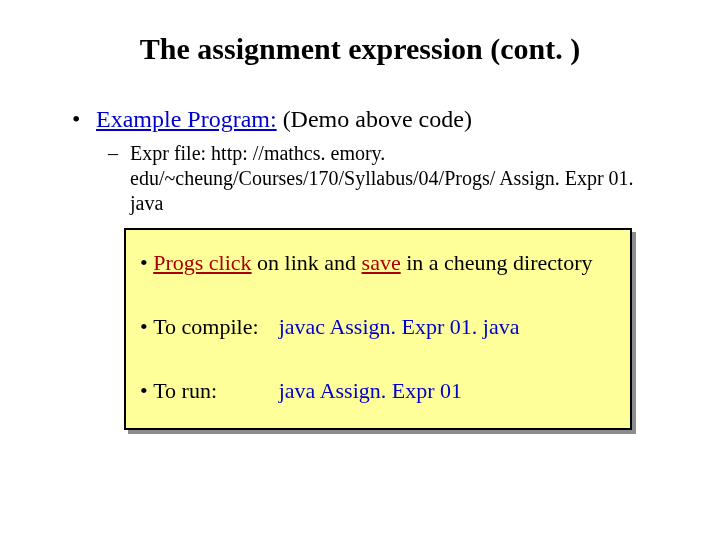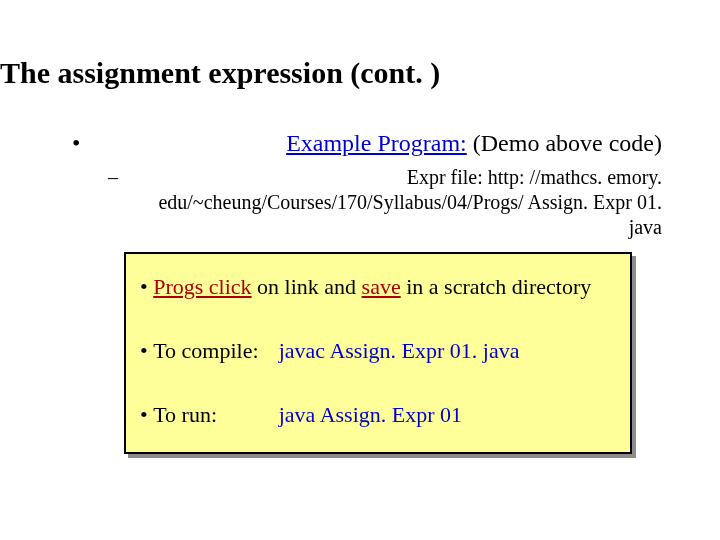--- a/index.html
+++ b/index.html
@@ -11,40 +11,39 @@
     font-family: "Times New Roman", Times, serif;
     color: #000000;
   }
   .slide {
     width: 720px;
     height: 540px;
     position: relative;
     box-sizing: border-box;
   }
   .title {
-    text-align: left;
+    text-align: center;
     font-size: 30px;
     font-weight: bold;
-    padding-top: 56px;
+    padding-top: 32px;
     padding-bottom: 30px;
   }
   .body {
     padding: 0 58px 0 58px;
     font-size: 24px;
   }
   ul.lvl1 {
     list-style: none;
     padding-left: 38px;
     margin: 0;
   }
   ul.lvl1 > li {
     position: relative;
     margin: 8px 0 12px 0;
     line-height: 1.28;
-    text-align: right;
   }
   ul.lvl1 > li::before {
     content: "•";
     position: absolute;
     left: -24px;
     top: 0;
     color: #000;
     font-size: 24px;
   }
   ul.lvl2 {
@@ -110,21 +109,21 @@
             <span>http: //mathcs. emory. edu/~cheung/Courses/170/Syllabus/04/Progs/ Assign. Expr 01. java</span>
           </li>
         </ul>
       </li>
 
 
     </ul>
 
     <div class="box">
       <div class="row">
-        <span class="underline red">Progs click</span><span> on link and </span><span class="underline red">save</span><span> in a scratch directory</span>
+        <span class="underline red">Progs click</span><span> on link and </span><span class="underline red">save</span><span> in a cheung directory</span>
       </div>
       <div class="row">
         <span class="label">To compile:</span>
         <span class="blue cmd">javac Assign. Expr 01. java</span>
       </div>
       <div class="row">
         <span class="label">To run:</span>
         <span class="blue cmd">java  Assign. Expr 01</span>
       </div>
     </div>

